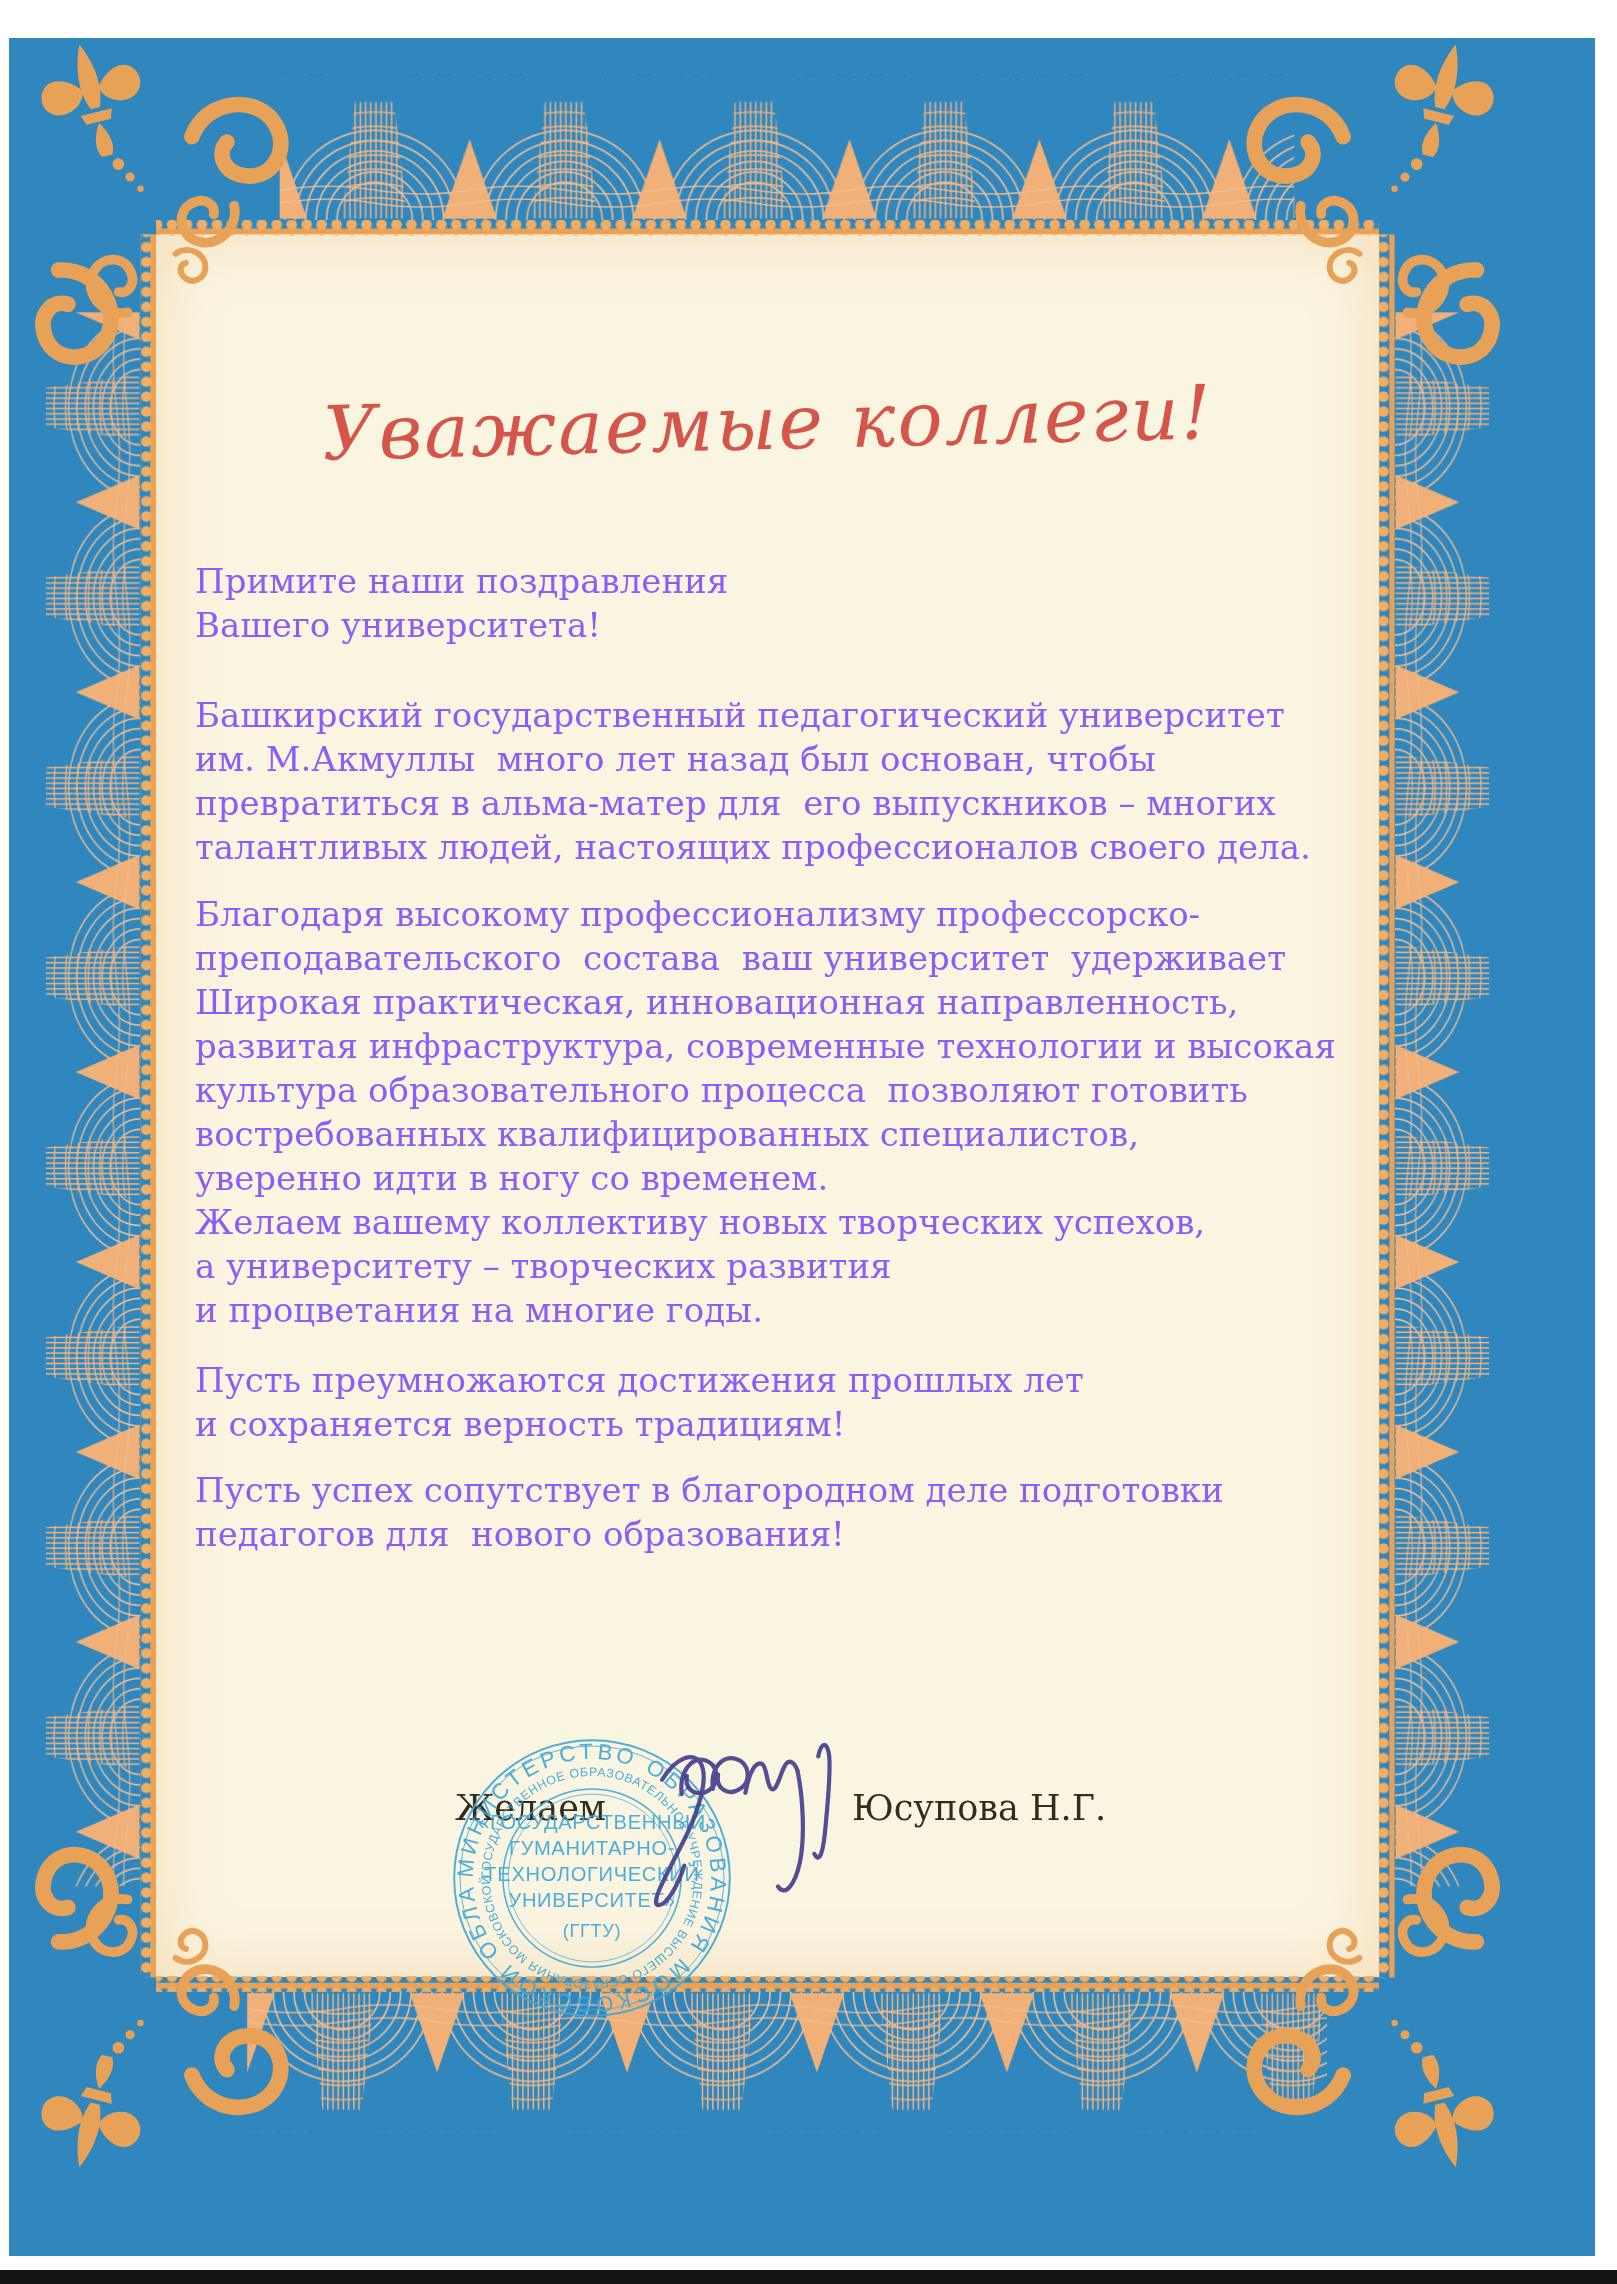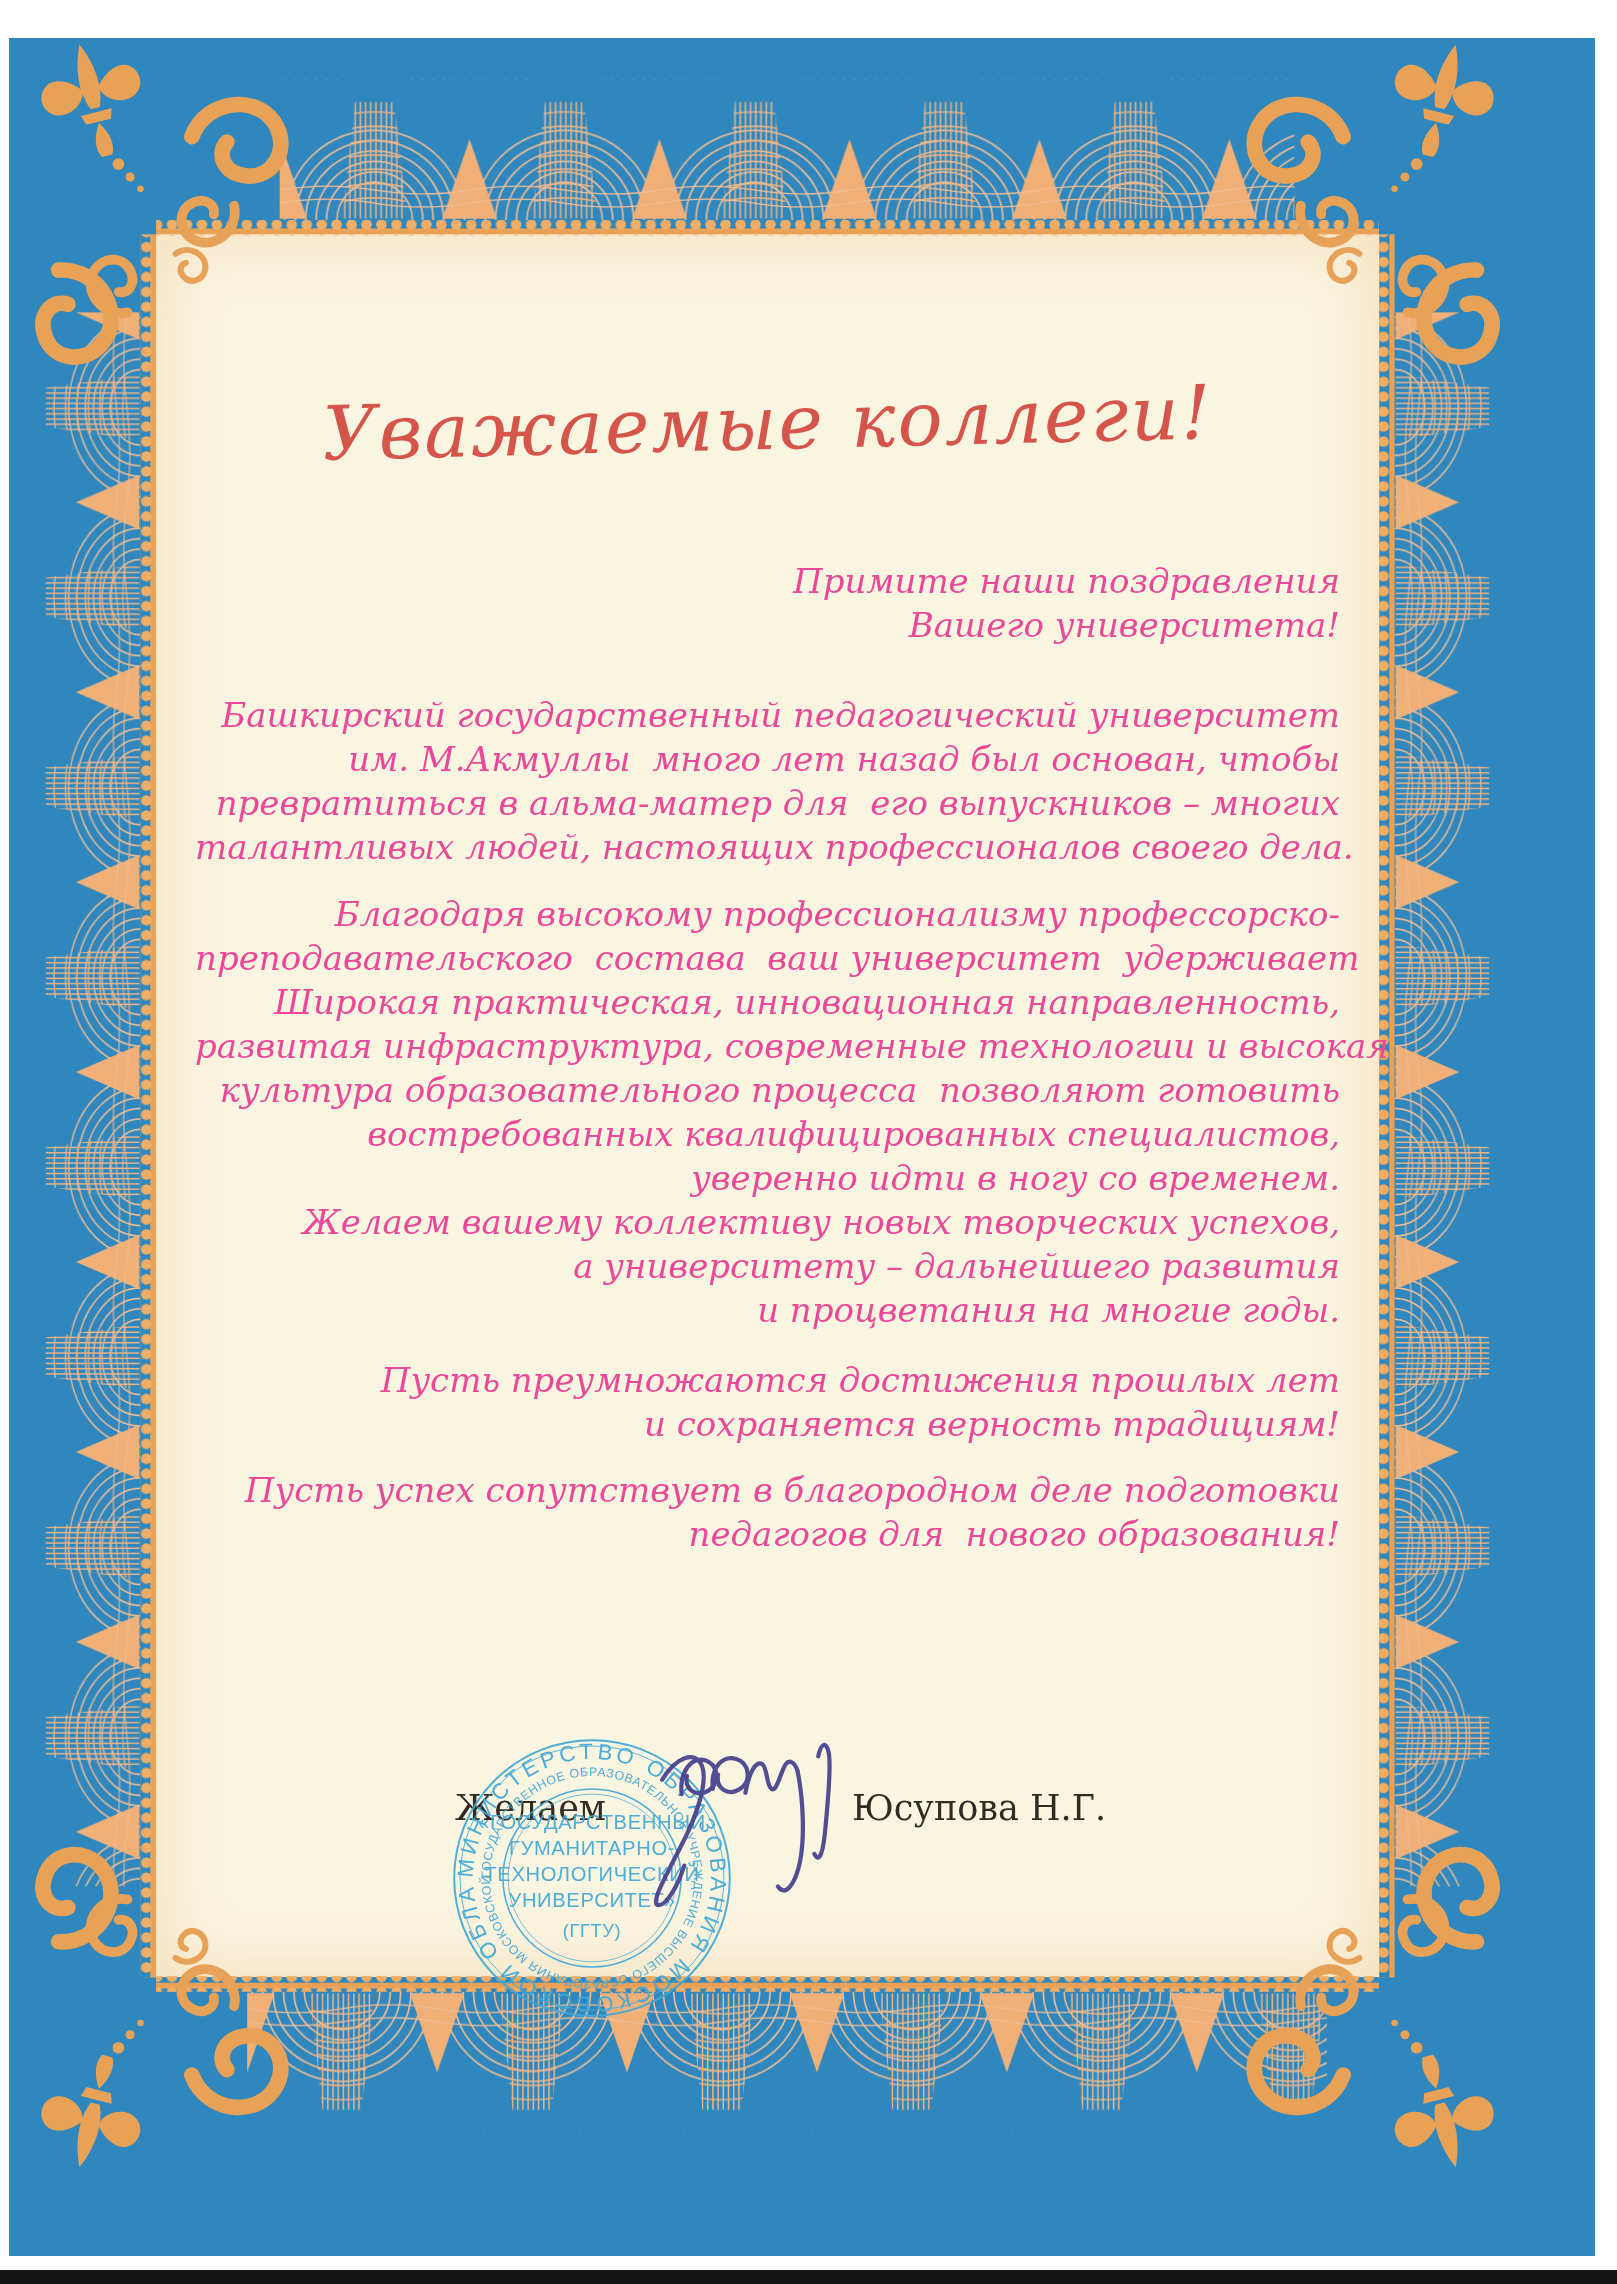--- a/index.html
+++ b/index.html
@@ -7,22 +7,22 @@
         font-family:"DejaVu Serif",serif;}
   .blue-field{position:absolute;left:9px;top:38px;width:1586px;height:2220px;background:#3087bd;}
   .paper{position:absolute;left:156px;top:234px;width:1223px;height:1743px;background:#faf5e1;
          box-shadow:inset 0 0 72px rgba(238,166,94,0.30);}
   .border-art{position:absolute;left:0;top:0;z-index:3;pointer-events:none;}
   .white-strip-bottom{position:absolute;left:0;top:2256px;width:1617px;height:14.3px;background:#ffffff;}
   .black-strip-bottom{position:absolute;left:0;top:2270px;width:1617px;height:13.7px;background:#141414;}
 
   .title{position:absolute;left:156px;top:379px;width:1223px;z-index:4;text-align:center;
          font-style:italic;font-size:75px;letter-spacing:2px;color:#d6554a;transform:rotate(-1.4deg);}
-  .content{position:absolute;left:195px;top:559px;width:1145px;z-index:4;text-align:right;
-           font-style:italic;font-size:34px;line-height:44px;color:#ec4899;}
+  .content{position:absolute;left:195px;top:559px;width:1145px;z-index:4;text-align:left;
+           font-size:34px;line-height:44px;color:#8b5cf6;}
   .content .para{margin:0;}
   .para.p2{margin-top:46px;}
   .para.p3{margin-top:23.4px;}
   .para.p4{margin-top:0px;}
   .para.p5{}
   .para.p6{margin-top:26px;}
   .para.p7{margin-top:22px;}
   .line{white-space:pre;}
 
   .sig-role{position:absolute;left:455px;top:1788px;z-index:4;font-size:35px;color:#332b21;}
@@ -164,21 +164,21 @@
     </div>
     <div class="para p4">
       <div class="line">Широкая практическая, инновационная направленность,</div>
       <div class="line">развитая инфраструктура, современные технологии и высокая</div>
       <div class="line">культура образовательного процесса  позволяют готовить</div>
       <div class="line">востребованных квалифицированных специалистов,</div>
       <div class="line">уверенно идти в ногу со временем.</div>
     </div>
     <div class="para p5">
       <div class="line">Желаем вашему коллективу новых творческих успехов,</div>
-      <div class="line">а университету – дальнейшего развития</div>
+      <div class="line">а университету – творческих развития</div>
       <div class="line">и процветания на многие годы.</div>
     </div>
     <div class="para p6">
       <div class="line">Пусть преумножаются достижения прошлых лет</div>
       <div class="line">и сохраняется верность традициям!</div>
     </div>
     <div class="para p7">
       <div class="line">Пусть успех сопутствует в благородном деле подготовки</div>
       <div class="line">педагогов для  нового образования!</div>
     </div>

